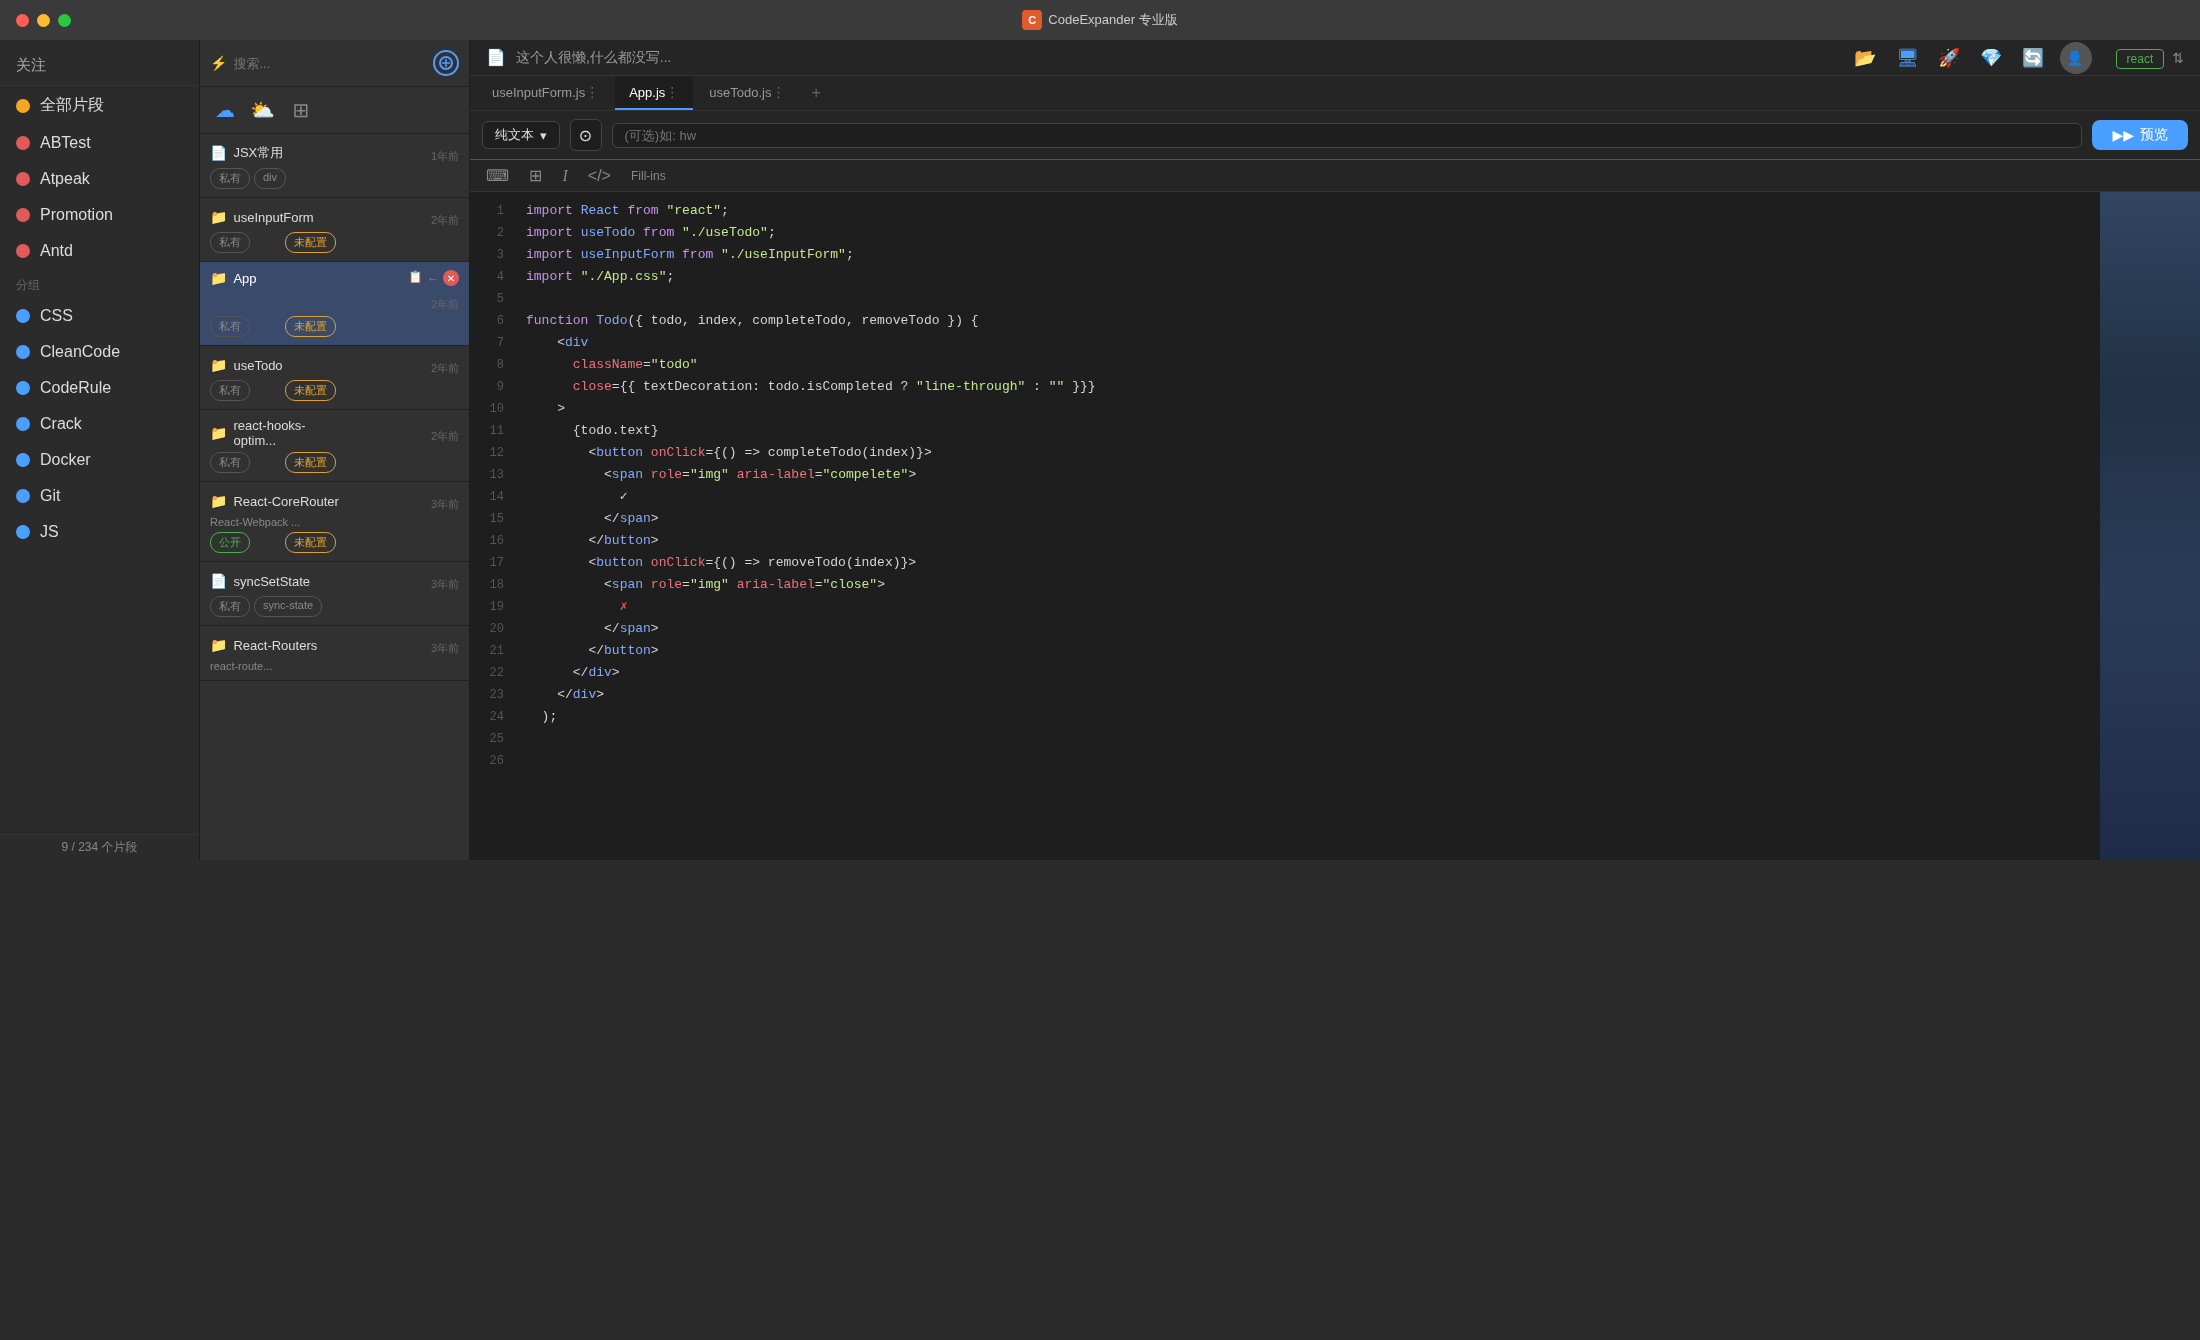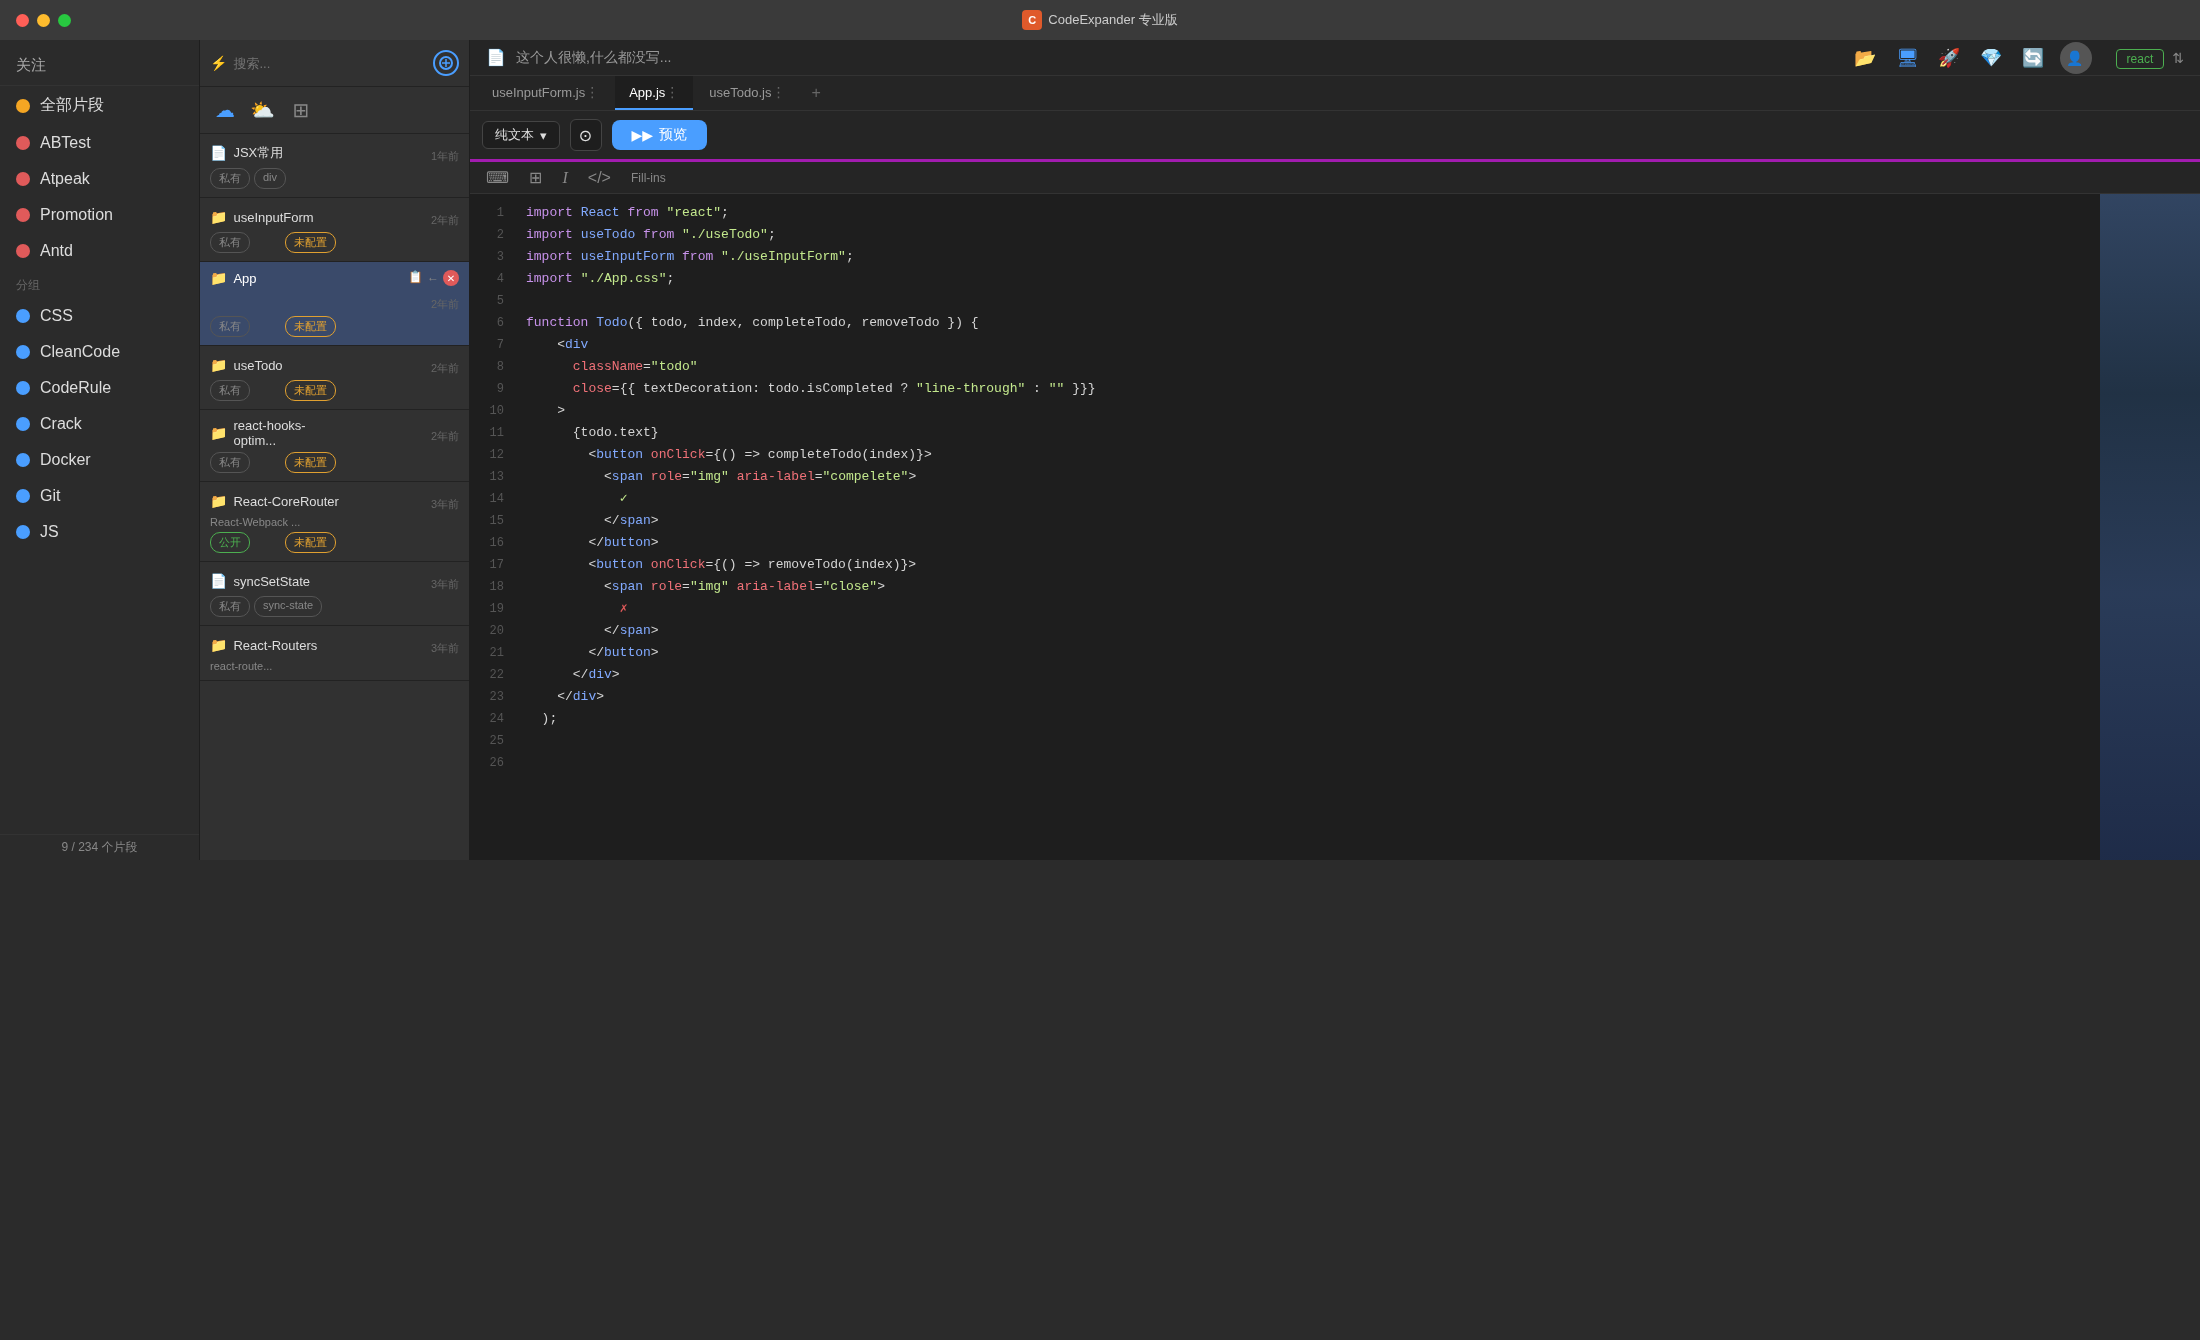--- a/index.html
+++ b/index.html
@@ -269,21 +269,21 @@
       padding: 8px 10px;
       color: #666;
       cursor: pointer;
       font-size: 16px;
     }
     .editor-controls {
       display: flex;
       align-items: center;
       padding: 8px 12px;
       gap: 10px;
-      border-bottom: 3px solid #a21caf;
+      border-bottom: 1px solid #a21caf;
       background: #252525;
     }
     .lang-select {
       display: flex;
       align-items: center;
       gap: 6px;
       padding: 4px 12px;
       background: #1e1e1e;
       border: 1px solid #444;
       border-radius: 6px;
@@ -670,20 +670,21 @@
       </div>
       <div class="tab-add">+</div>
     </div>
 
     <div class="editor-controls">
       <div class="lang-select">
         <span>纯文本</span>
         <span>▾</span>
       </div>
       <div class="target-icon-btn">⊙</div>
+      <input class="placeholder-input" type="text" placeholder="(可选)如: hw" style="">
       <div class="preview-btn">
         <span>▶▶</span>
         <span>预览</span>
       </div>
     </div>
 
     <div class="editor-icons-row">
       <span class="editor-icon-item">⌨</span>
       <span class="editor-icon-item">⊞</span>
       <span class="editor-icon-item" style="font-style:italic; font-family: serif;">I</span>

